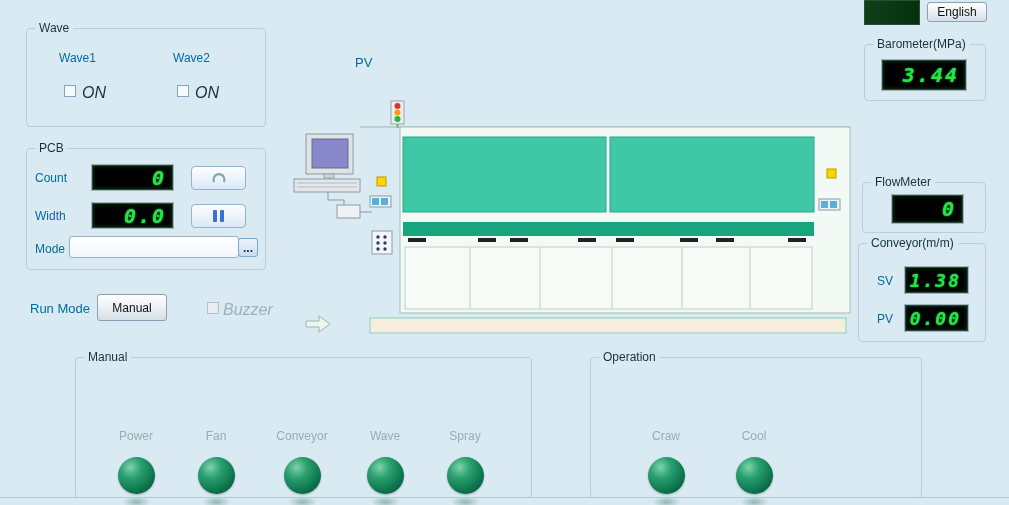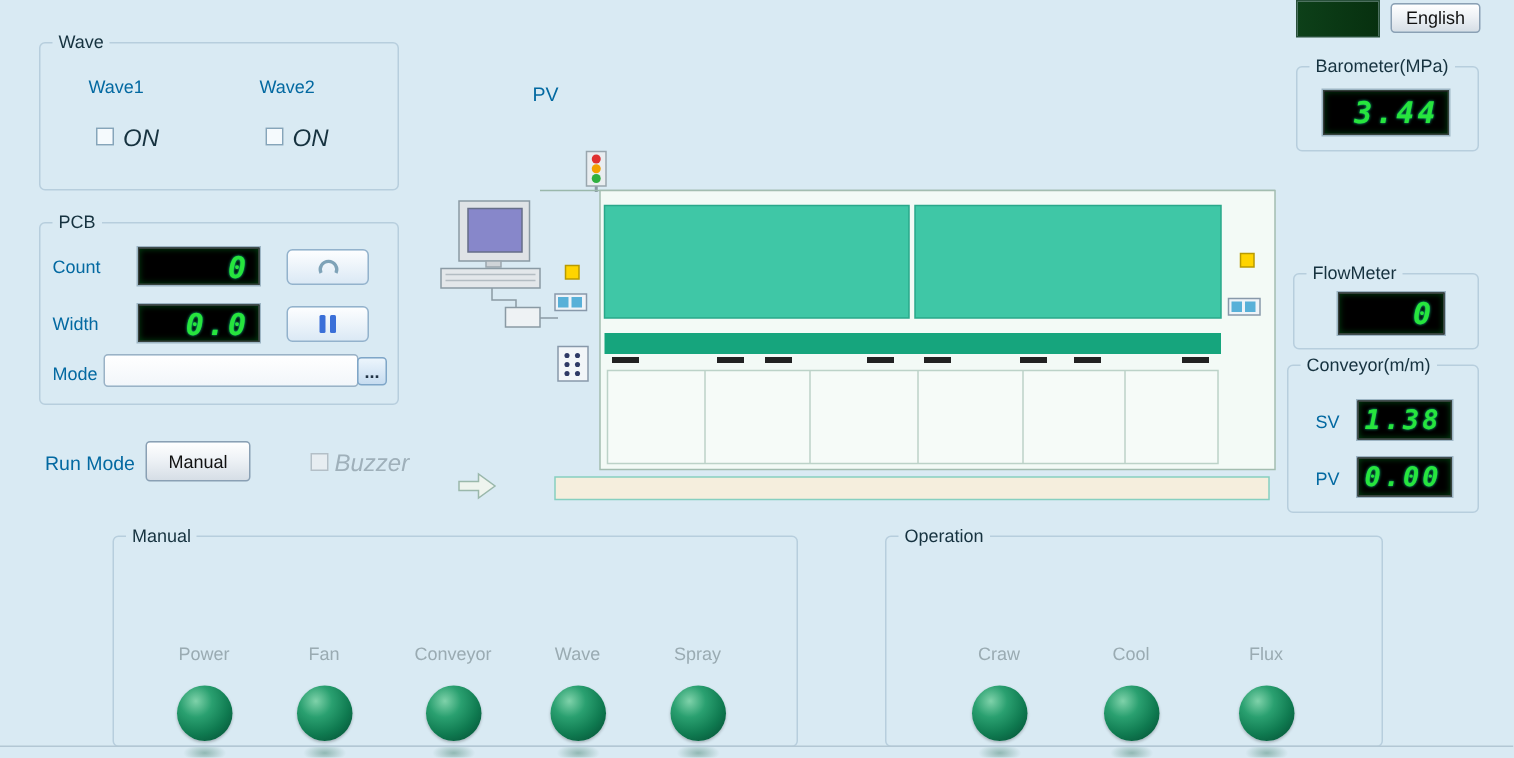--- a/index.html
+++ b/index.html
@@ -235,24 +235,20 @@
   <span class="gb-title">Operation</span>
 
   <div class="col" style="left:35px;top:23px;">
     <div class="col-label">Craw</div>
     <div class="sphere"></div>
   </div>
   <div class="col" style="left:123px;top:23px;">
     <div class="col-label">Cool</div>
     <div class="sphere"></div>
   </div>
-  <div class="col" style="left:213px;top:23px;">
-    <div class="col-label">Flux</div>
-    <div class="sphere"></div>
-  </div>
 </div>
 
 <div class="dark-display"></div>
 <div class="btn" style="left:927px;top:2px;width:60px;height:20px;">English</div>
 
 <div class="groupbox" style="left:864px;top:44px;width:120px;height:55px;">
   <span class="gb-title">Barometer(MPa)</span>
   <div class="led led-lg" style="left:17px;top:15px;width:84px;height:30px;">3.44</div>
 </div>
 

